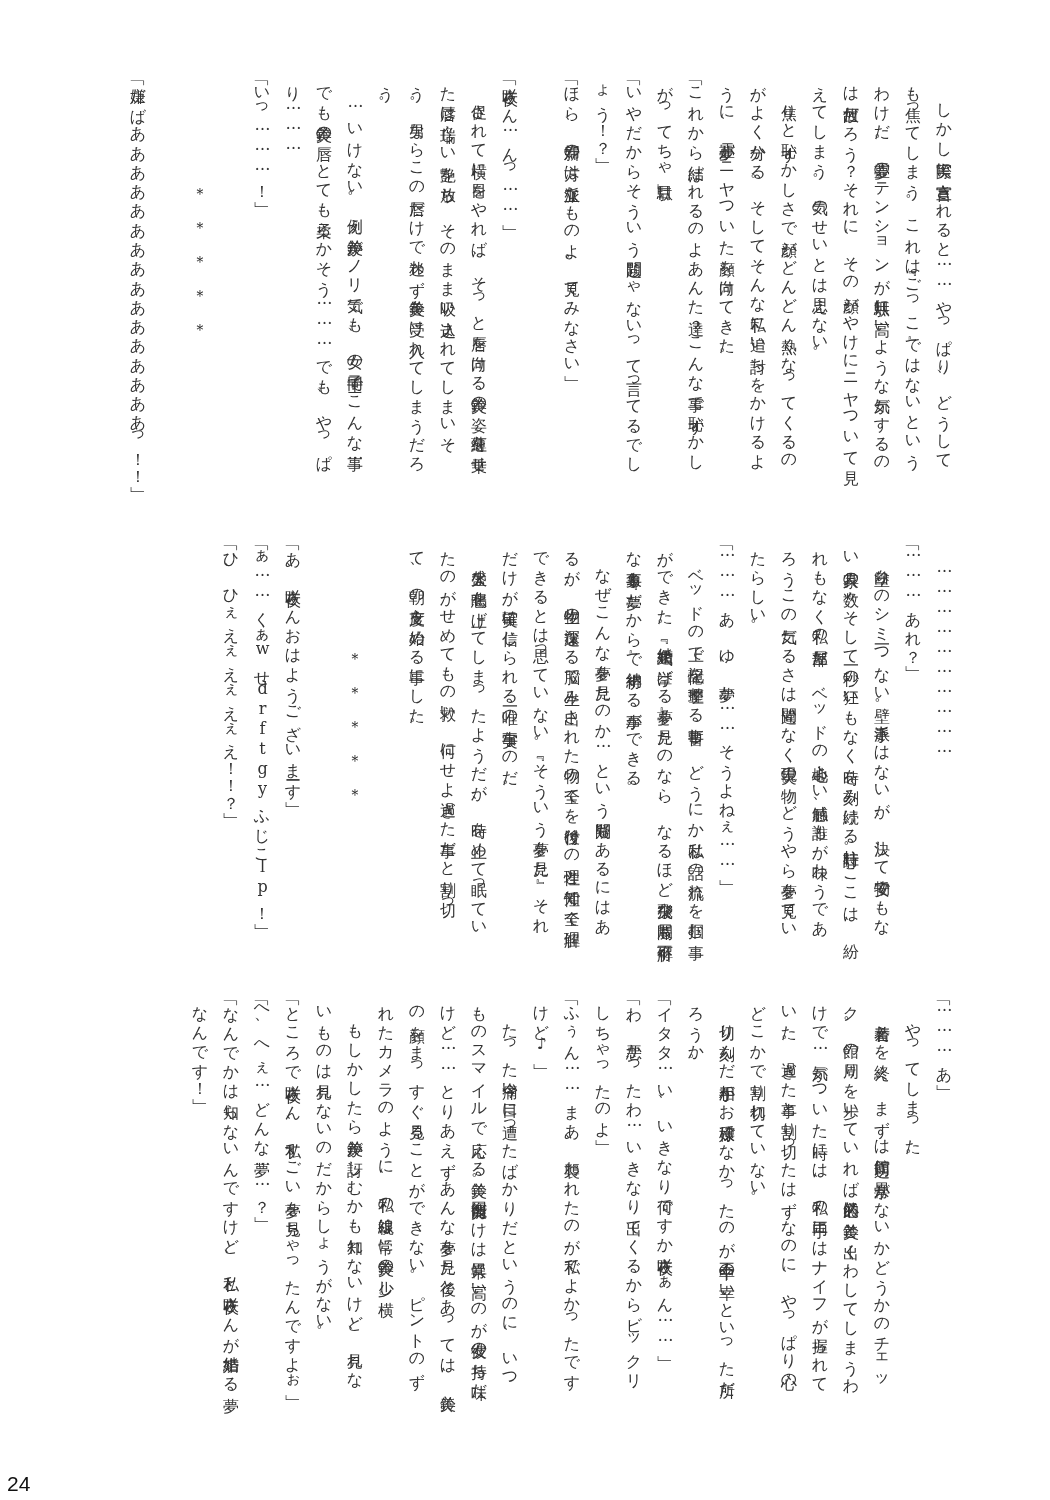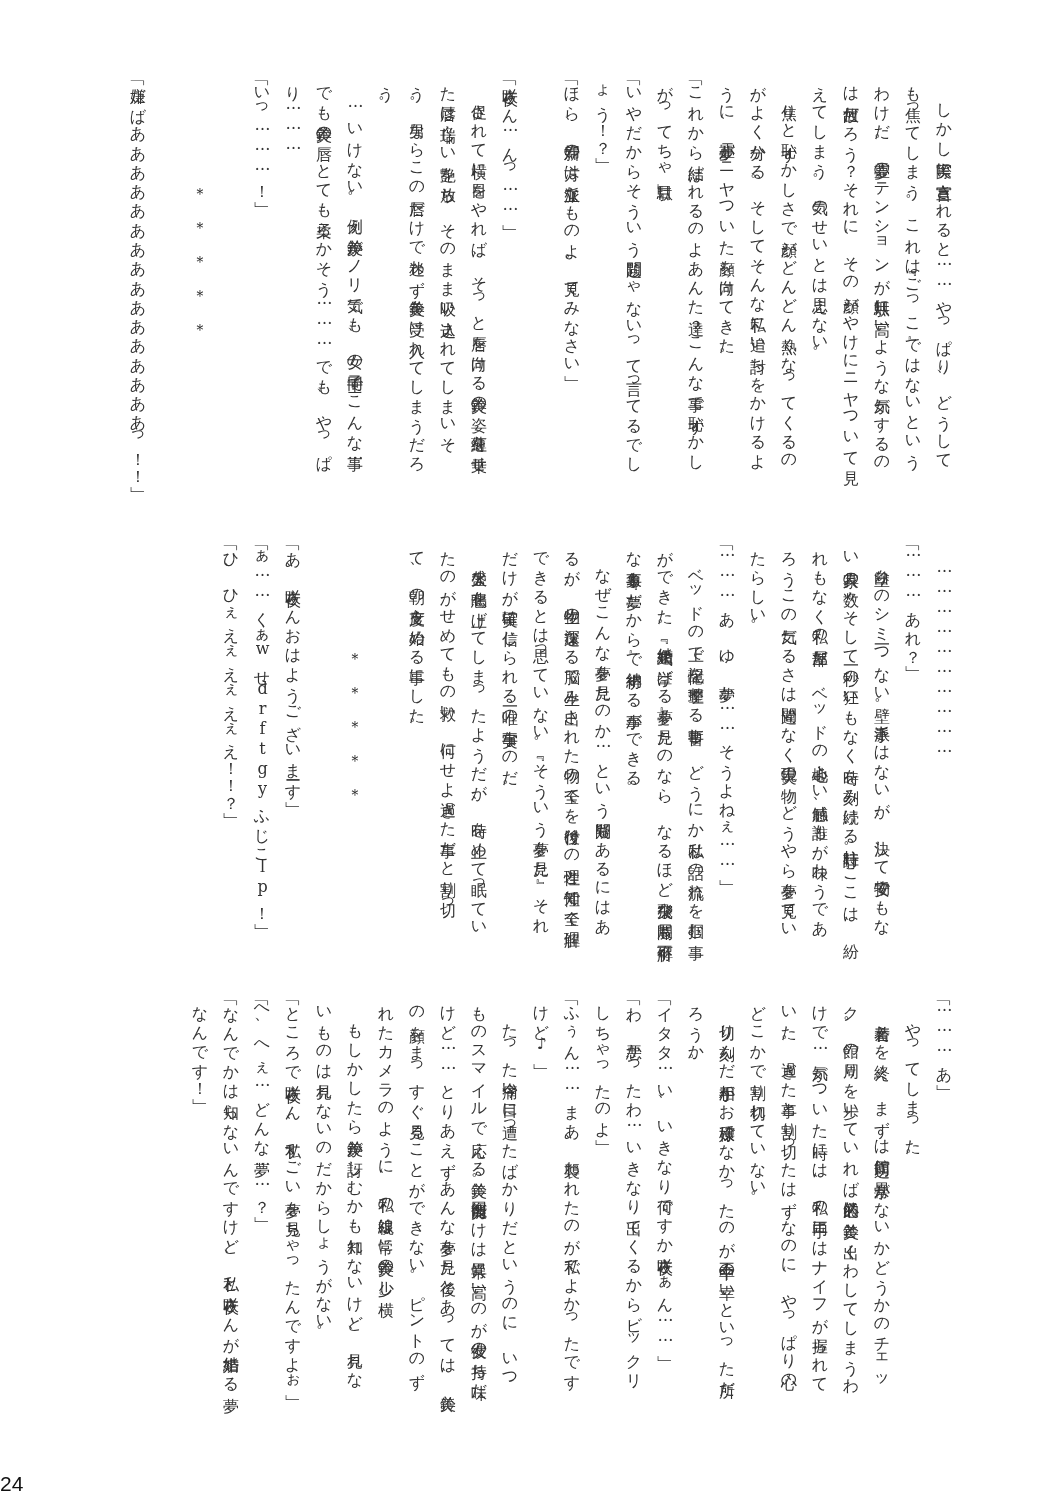--- a/index.html
+++ b/index.html
@@ -34,21 +34,21 @@
   .band-3 { top: 995px; }
   .band p {
     margin: 0;
     padding: 0;
     text-indent: 0;
   }
   
   .band p.long { height: 412px; }
   .page-number {
     position: absolute;
-    left: 0;
+    left: 7px;
     bottom: 4px;
     font-family: "Liberation Sans", sans-serif;
     font-size: 21px;
     color: #111111;
   }
 </style>
 </head>
 <body>
 
 <div class="page">

